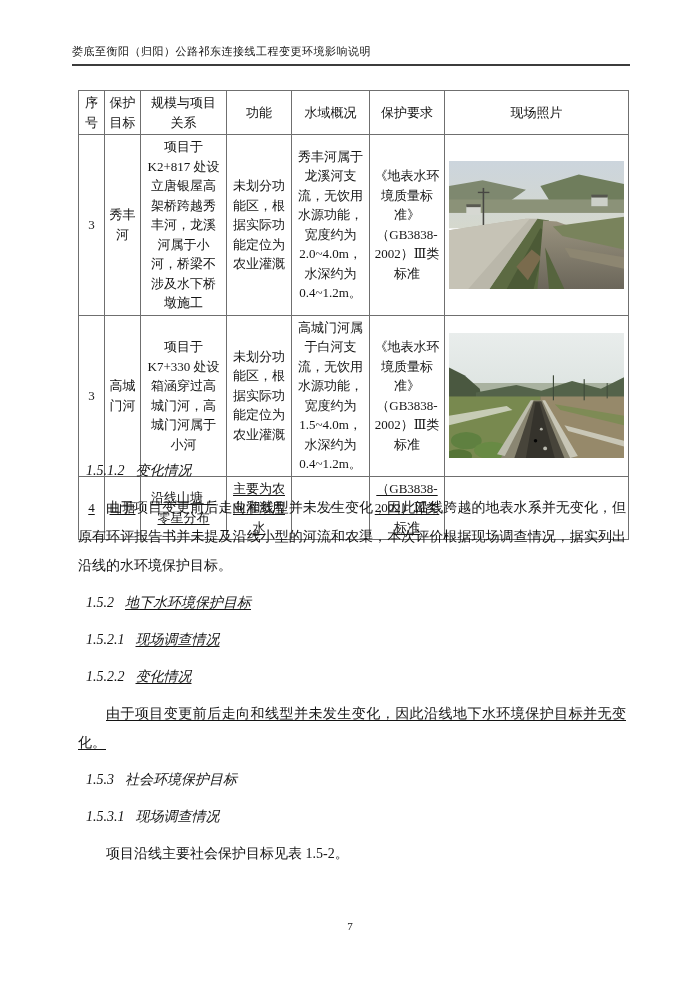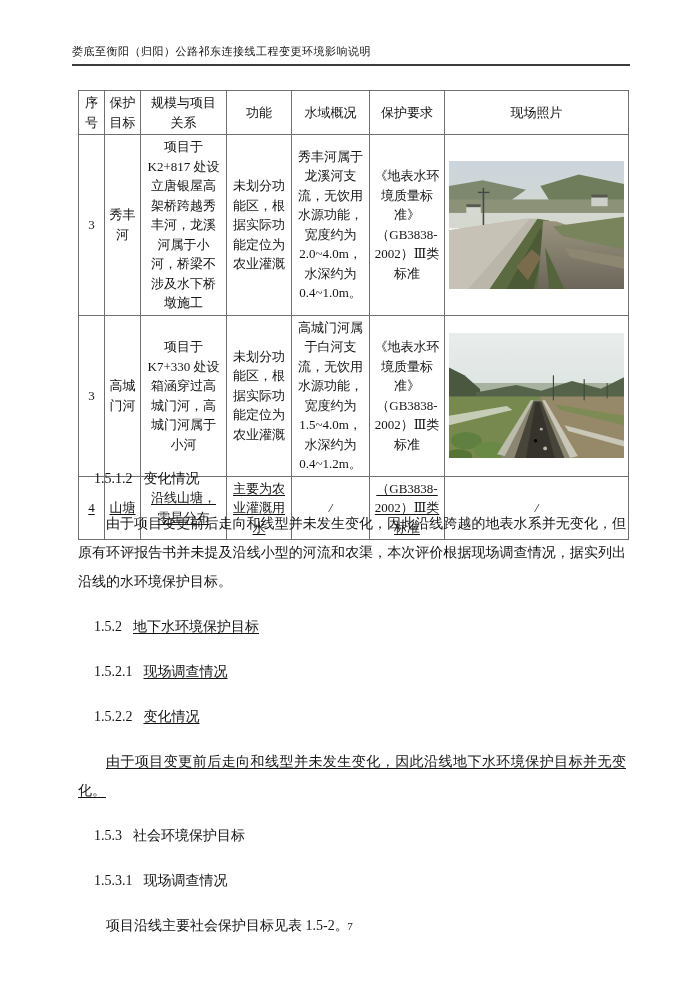--- a/index.html
+++ b/index.html
@@ -17,21 +17,21 @@
            padding:2px 4px;font-weight:normal;word-break:break-word;}
   th.c1,td.c1{padding:2px 3px;}
   th.c2,td.c2{padding:2px 5px;margin-left:28px;}
   td.photo{padding:0;vertical-align:middle;}
   td.photo svg{display:block;width:100%;height:100%;}
   .u{text-decoration:underline;text-underline-offset:2px;}
   .slash{font-style:italic;font-family:"Liberation Serif",serif;}
 
   
   .bodytext{position:absolute;left:78px;top:448px;width:548px;font-size:14px;line-height:29px;}
-  .sec{margin:16px;}
+  .sec{margin:8px;font-style:italic;}
   .sec .num{display:inline-block;}
   .sec .ttl{margin-left:11px;}
   .para{margin:0;text-indent:2em;text-align:justify;}
 
   .pageno{position:absolute;left:0;top:920px;width:700px;text-align:center;font-size:11px;}
 </style>
 </head>
 <body>
 
 <div class="page">
@@ -58,21 +58,21 @@
         <th>水域概况</th>
         <th>保护要求</th>
         <th>现场照片</th>
       </tr>
 
       <tr style="height:133px">
         <td class="c1">3</td>
         <td class="c2">秀丰河</td>
         <td>项目于 K2+817 处设立唐银屋高架桥跨越秀丰河，龙溪河属于小河，桥梁不涉及水下桥墩施工</td>
         <td>未划分功能区，根据实际功能定位为农业灌溉</td>
-        <td>秀丰河属于龙溪河支流，无饮用水源功能，宽度约为 2.0~4.0m，水深约为 0.4~1.0m。</td>
+        <td>秀丰河属于龙溪河支流，无饮用水源功能，宽度约为 2.0~4.0m，水深约为 0.4~1.2m。</td>
         <td>《地表水环境质量标准》（GB3838-2002）Ⅲ类标准</td>
         <td class="photo">
           <svg viewBox="0 0 182 133" preserveAspectRatio="none">
             <defs>
               <linearGradient id="sky1" x1="0" y1="0" x2="0" y2="1">
                 <stop offset="0" stop-color="#ccd5dd"></stop>
                     <stop offset="1" stop-color="#d5d8cd"></stop>
               </linearGradient>
               <linearGradient id="wat1" x1="0" y1="0" x2="0" y2="1">
                 <stop offset="0" stop-color="#9a937f"></stop>

